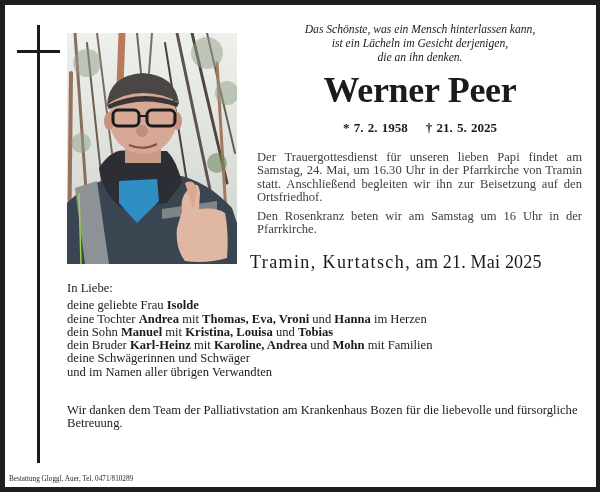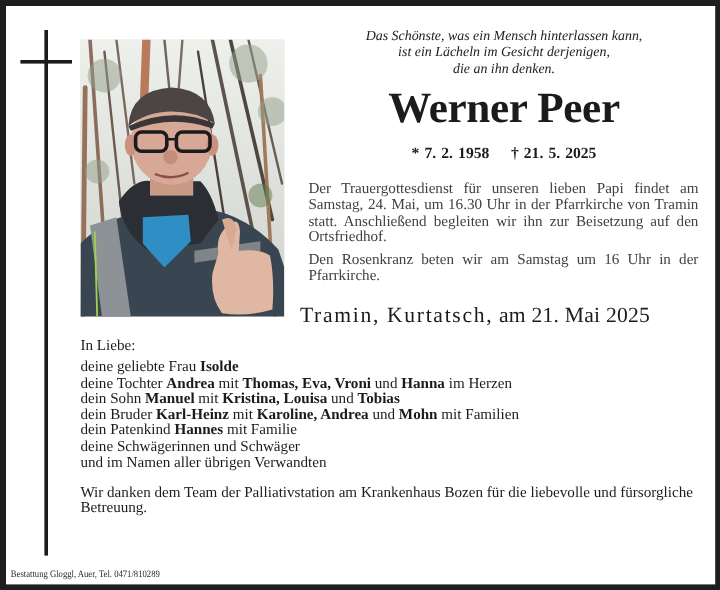--- a/index.html
+++ b/index.html
@@ -231,21 +231,20 @@
     <span>am 21. Mai 2025</span>
   </div>
 
   <div class="family">
     <div class="intro">In Liebe:</div>
     <div id="family-lines">
         <div><span>deine geliebte Frau </span><b>Isolde</b></div>
         <div><span>deine Tochter </span><b>Andrea</b><span> mit </span><b>Thomas, Eva, Vroni</b><span> und </span><b>Hanna</b><span> im Herzen</span></div>
         <div><span>dein Sohn </span><b>Manuel</b><span> mit </span><b>Kristina, Louisa</b><span> und </span><b>Tobias</b></div>
         <div><span>dein Bruder </span><b>Karl-Heinz</b><span> mit </span><b>Karoline, Andrea</b><span> und </span><b>Mohn</b><span> mit Familien</span></div>
-        <div><span>dein Patenkind </span><b>Hannes</b><span> mit Familie</span></div>
         <div><span>deine Schwägerinnen und Schwäger</span></div>
         <div><span>und im Namen aller übrigen Verwandten</span></div>
       </div>
   </div>
 
   <div class="thanks">
     <p>Wir danken dem Team der Palliativstation am Krankenhaus Bozen für die liebevolle und fürsorgliche Betreuung.</p>
   </div>
 
   <div class="footer">Bestattung Gloggl, Auer, Tel. 0471/810289</div>

